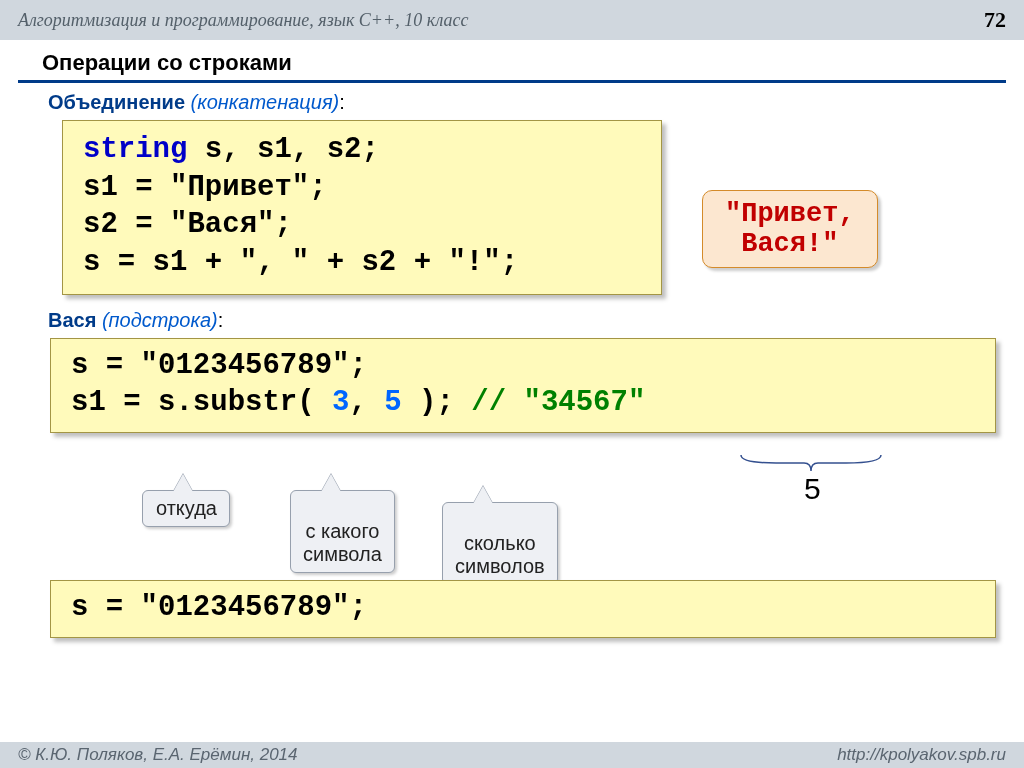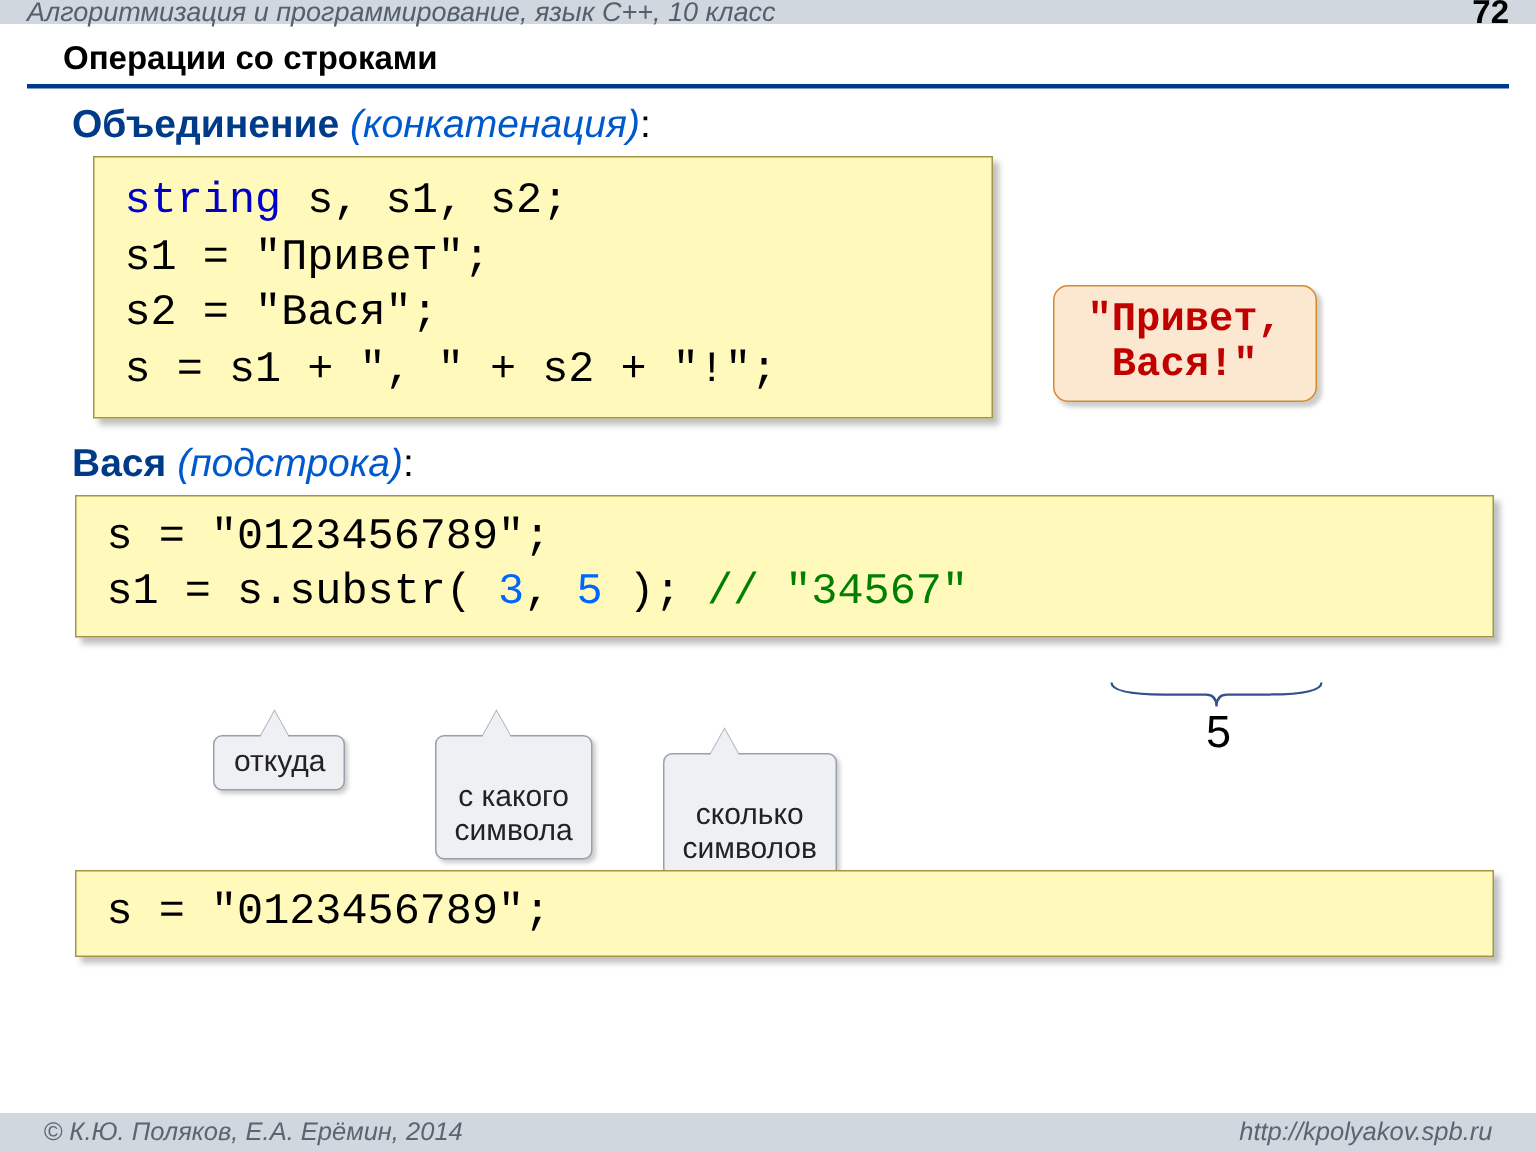--- a/index.html
+++ b/index.html
@@ -2,41 +2,41 @@
 <html><head>
 <meta charset="utf-8">
 <style>
   * { margin: 0; padding: 0; box-sizing: border-box; }
   body {
     width: 1024px; height: 768px;
     font-family: Arial, Helvetica, sans-serif;
     background: #fff; position: relative; overflow: hidden;
   }
   .header {
-    height: 16px; background: #d0d7de;
+    height: 40px; background: #d0d7de;
     display: flex; justify-content: space-between; align-items: center;
-    padding: 0 18px; color: #54606a; font-style: italic; font-size: 18px;
+    padding: 0 18px; color: #54606a; font-style: italic; font-size: 18px; font-family: Liberation Serif, serif;
   }
   .pagenum { font-weight: bold; font-style: normal; color: #000000; font-size: 22px; }
   .title {
     font-size: 22px; font-weight: bold; color: #000;
     padding: 10px 0 4px 42px;
   }
   .ul { height: 3px; background: #003b89; margin: 0 18px 6px 18px; }
   .section {
-    font-size: 26px; padding: 2px 0 6px 48px;
+    font-size: 20px; padding: 2px 0 6px 48px;
   }
   .lbl-blue { color: #003b89; font-weight: bold; }
   .lbl-par { color: #0059cc; font-style: italic; }
   .codebox {
     background: #fffabb;
     border: 1px solid #a39545;
     box-shadow: 4px 4px 4px rgba(0,0,0,.25);
     font-family: "Courier New", monospace;
-    font-size: 29px; font-weight: normal; line-height: 1.3;
+    font-size: 29px; font-weight: bold; line-height: 1.3;
     color: #000;
   }
   .code-kw { color: #0000c8; }
   .code-num { color: #0066ff; }
   .code-cmt { color: #008000; }
   .callout {
     position: absolute;
     background: #fce7d0;
     border: 1px solid #d48b2a;
     border-radius: 10px;
@@ -72,21 +72,21 @@
   .brace svg { display: block; }
   .five {
     position: absolute;
     font-family: Arial, sans-serif;
     font-size: 30px; color: #000;
   }
   .footer {
     position: absolute; bottom: 0; left: 0; right: 0;
     height: 26px; background: #d0d7de;
     display: flex; justify-content: space-between; align-items: center;
-    padding: 0 29px; color: #5a6570; font-style: italic; font-size: 17px; text-align: center;
+    padding: 0 18px; color: #5a6570; font-style: italic; font-size: 17px; text-align: center;
   }
 </style>
 </head>
 <body>
 
 <div class="header">
   <span>Алгоритмизация и программирование, язык C++, 10 класс</span>
   <span class="pagenum">72</span>
 </div>
 

